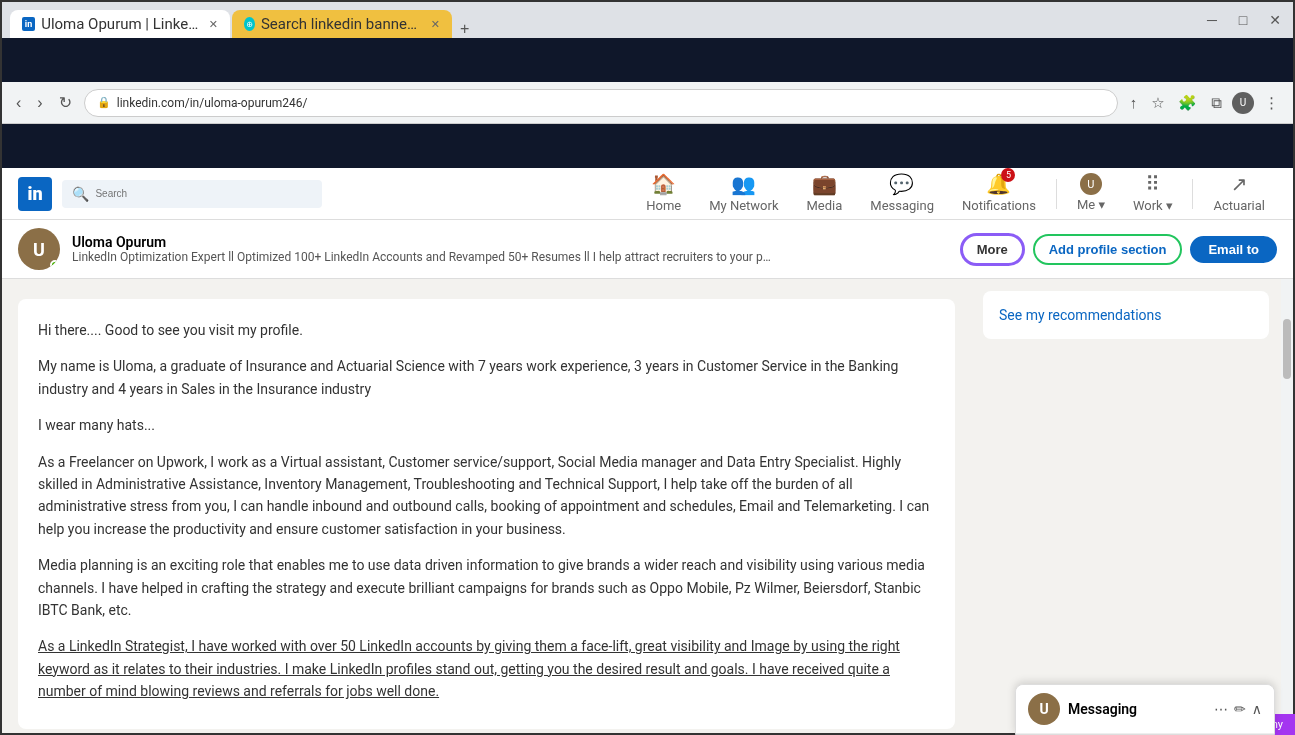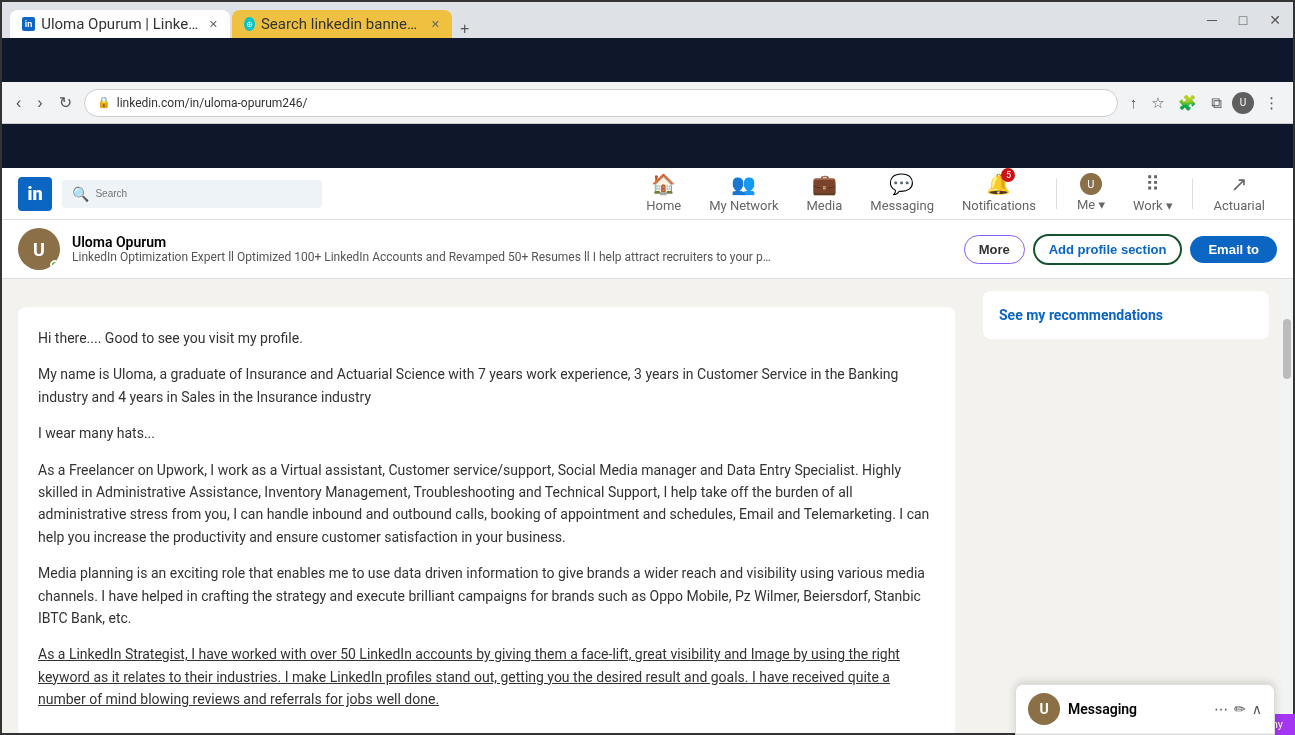--- a/index.html
+++ b/index.html
@@ -40,37 +40,37 @@
     .li-nav-divider { width: 1px; height: 30px; background: #ddd; margin: 0 4px; }
 
     
     .profile-header-bar { background: #fff; border-bottom: 1px solid #ddd; display: flex; align-items: center; padding: 8px 16px; gap: 12px; }
     .profile-mini-avatar { width: 42px; height: 42px; border-radius: 50%; background: #8b6f47; overflow: hidden; display: flex; align-items: center; justify-content: center; color: white; font-size: 18px; font-weight: bold; flex-shrink: 0; position: relative; }
     .online-indicator { width: 10px; height: 10px; background: #44b700; border: 2px solid #fff; border-radius: 50%; position: absolute; bottom: 0; right: 0; }
     .profile-mini-info { flex: 1; }
     .profile-mini-name { font-weight: 600; font-size: 14px; color: #000; }
     .profile-mini-headline { font-size: 12px; color: #555; white-space: nowrap; overflow: hidden; text-overflow: ellipsis; max-width: 700px; }
     .profile-header-actions { display: flex; gap: 8px; align-items: center; }
-    .btn-more { background: #fff; border: 1px solid #8b5cf6; color: #333; padding: 6px 14px; border-radius: 20px; font-size: 13px; font-weight: 600; cursor: pointer; }
-    .btn-add-section { background: #fff; border: 2px solid #14532d; color: #0a66c2; padding: 6px 14px; border-radius: 20px; font-size: 13px; font-weight: 600; cursor: pointer; }
+    .btn-more { background: #fff; border: 3px solid #8b5cf6; color: #333; padding: 6px 14px; border-radius: 20px; font-size: 13px; font-weight: 600; cursor: pointer; }
+    .btn-add-section { background: #fff; border: 2px solid #22c55e; color: #0a66c2; padding: 6px 14px; border-radius: 20px; font-size: 13px; font-weight: 600; cursor: pointer; }
     .btn-open-to { background: #0a66c2; color: white; padding: 6px 18px; border-radius: 20px; font-size: 13px; font-weight: 600; cursor: pointer; border: none; }
 
     
     .main-content { display: flex; flex: 1; overflow: hidden; background: #f3f2ef; }
-    .content-area { flex: 1; overflow-y: auto; padding: 28px 16px; }
+    .content-area { flex: 1; overflow-y: auto; padding: 20px 16px; }
     .sidebar-right { width: 310px; flex-shrink: 0; overflow-y: auto; padding: 12px; }
 
     
     .about-card { background: #fff; border-radius: 8px; padding: 20px; line-height: 1.6; color: #333; font-size: 14px; }
     .about-text p { margin-bottom: 14px; }
     .about-text p:last-child { margin-bottom: 7px; text-decoration: underline; }
 
     
     .sidebar-card { background: #fff; border-radius: 8px; padding: 16px; margin-bottom: 12px; }
-    .sidebar-rec-link { color: #0a66c2; font-size: 14px; font-weight: 700; cursor: pointer; text-decoration: none; }
+    .sidebar-rec-link { color: #0a66c2; font-size: 14px; font-weight: 400; cursor: pointer; text-decoration: none; }
 
     
     .content-area::-webkit-scrollbar { width: 8px; }
     .content-area::-webkit-scrollbar-track { background: #f1f1f1; }
     .content-area::-webkit-scrollbar-thumb { background: #bbb; border-radius: 4px; }
 
     
     .scroll-track { width: 12px; background: #f1f3f4; display: flex; align-items: flex-start; justify-content: center; padding-top: 40px; }
     .scroll-thumb { width: 8px; height: 60px; background: #bbb; border-radius: 4px; }
 

